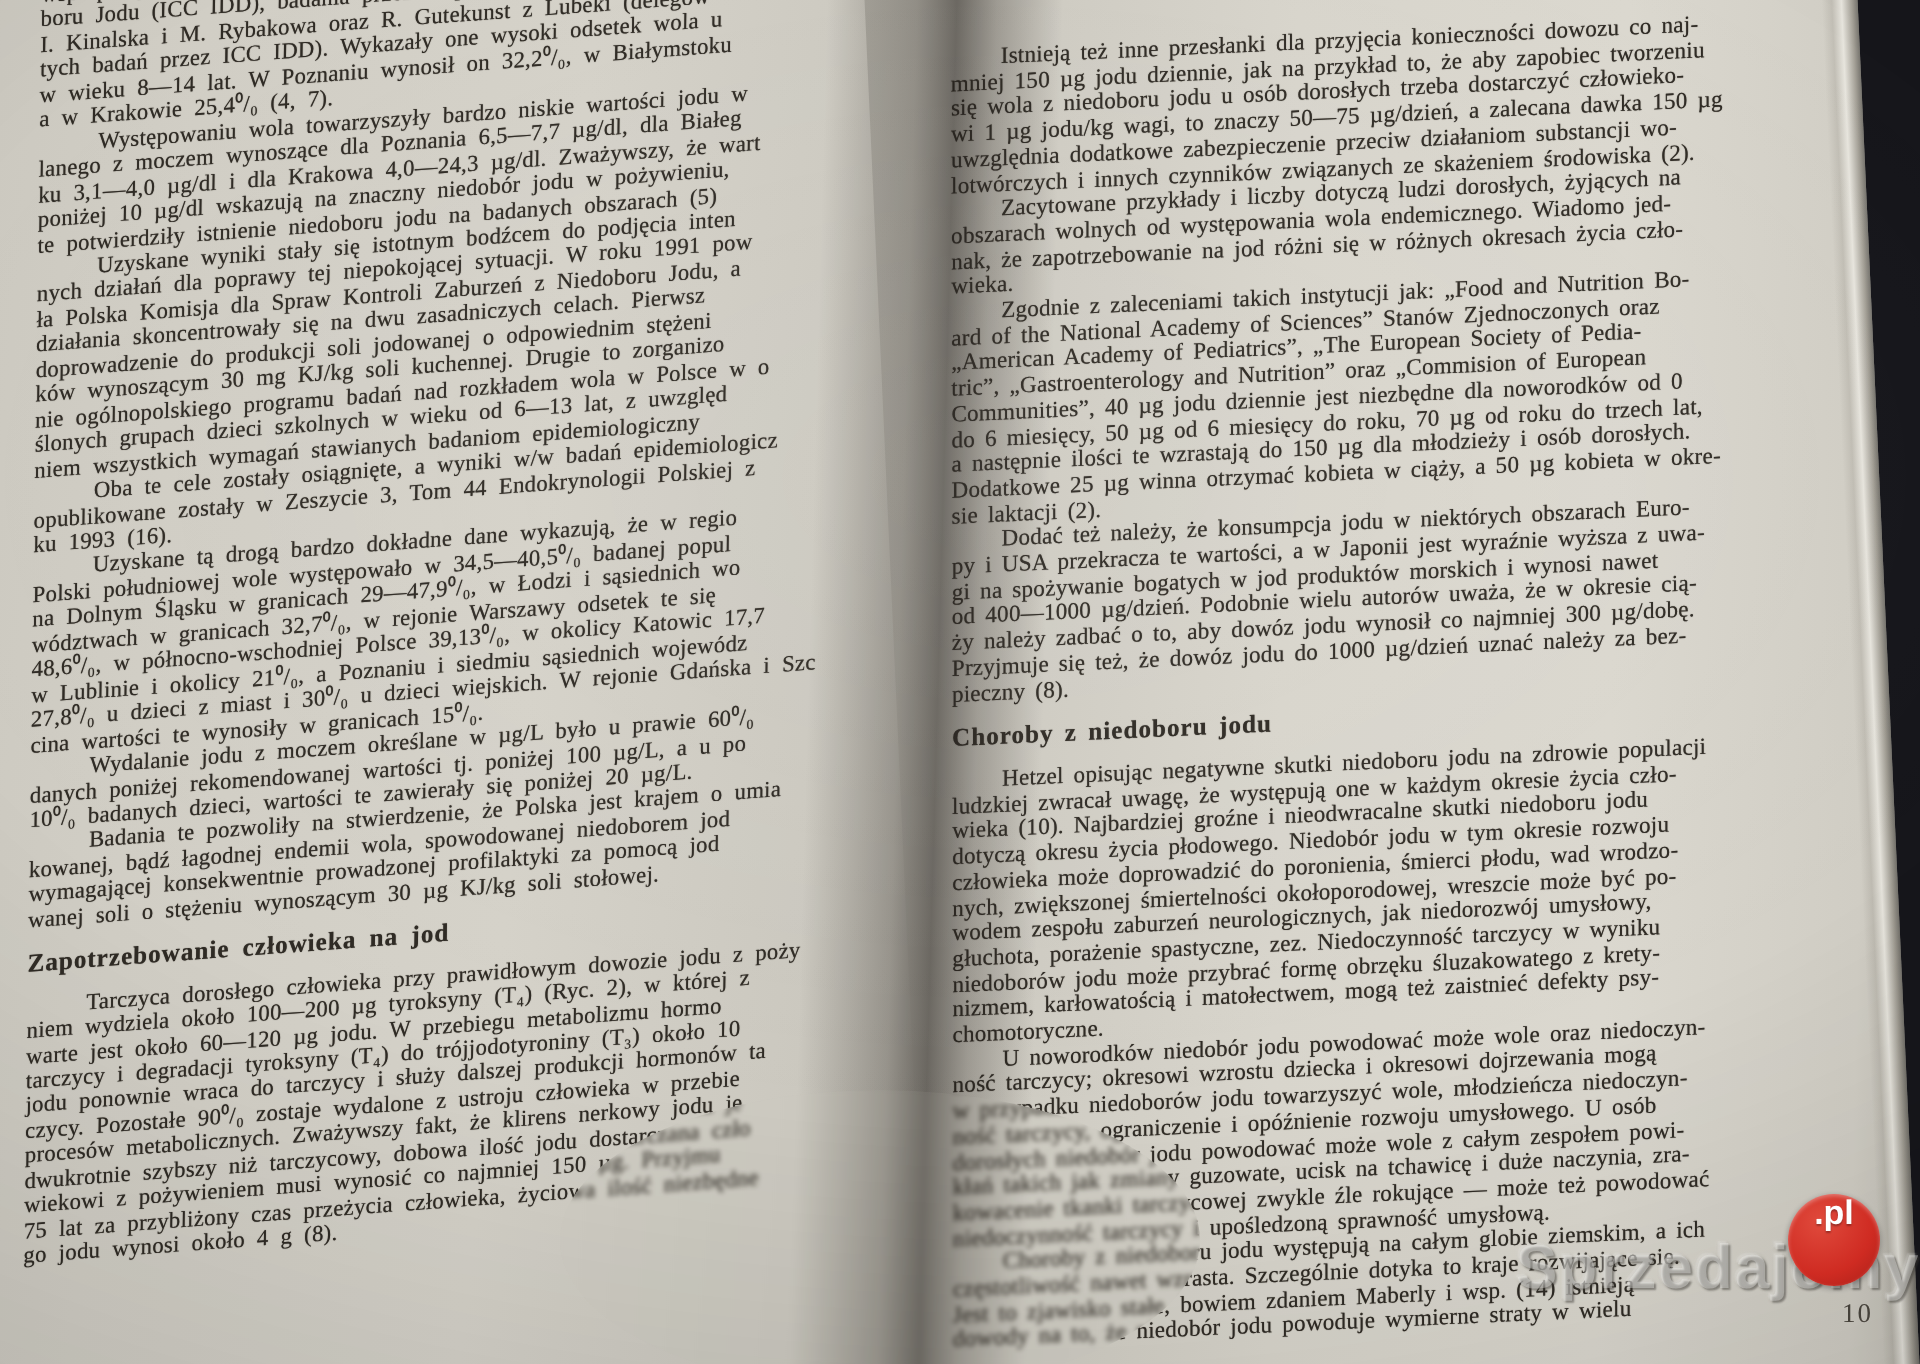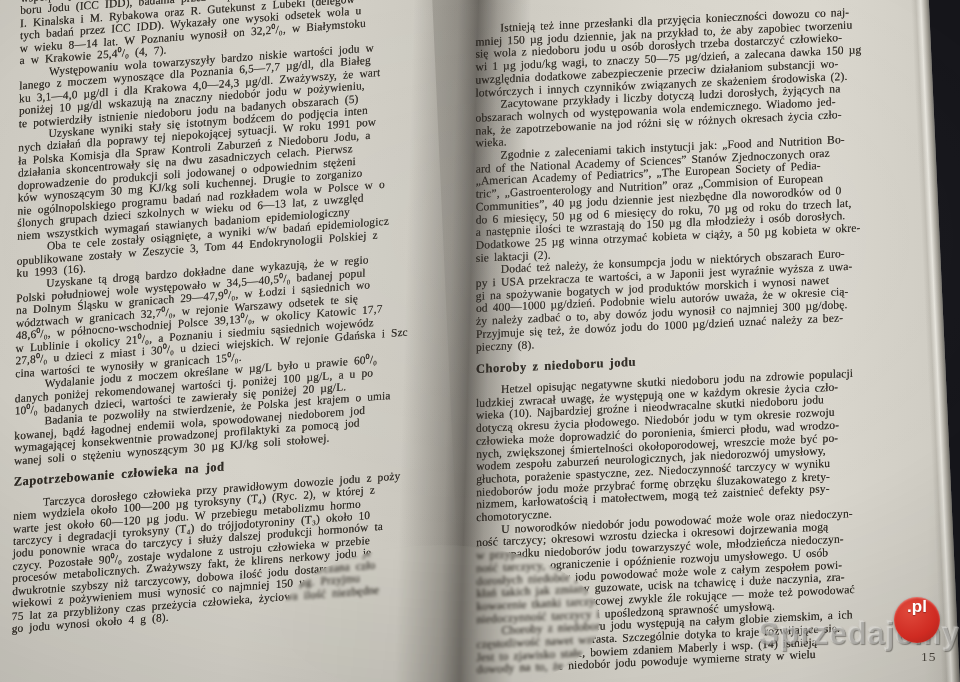--- a/index.html
+++ b/index.html
@@ -213,20 +213,20 @@
           <div class="line">Jest to zjawisko stałe, bowiem zdaniem Maberly i wsp. (14) istnieją</div>
           <div class="line">dowody na to, że niedobór jodu powoduje wymierne straty w wielu</div>
         </div>
     </div>
   </div>
 
   <div class="gutter-shadow"></div>
   <div class="blur-spot"></div>
   <div class="vignette"></div>
 
-  <div class="page-number">15</div>
+  <div class="page-number">10</div>
 
   <div class="watermark">Sprzedajemy</div>
   <div class="pl-badge">
     <span>.pl</span>
   </div>
 
 </div>
 
 </body></html>

